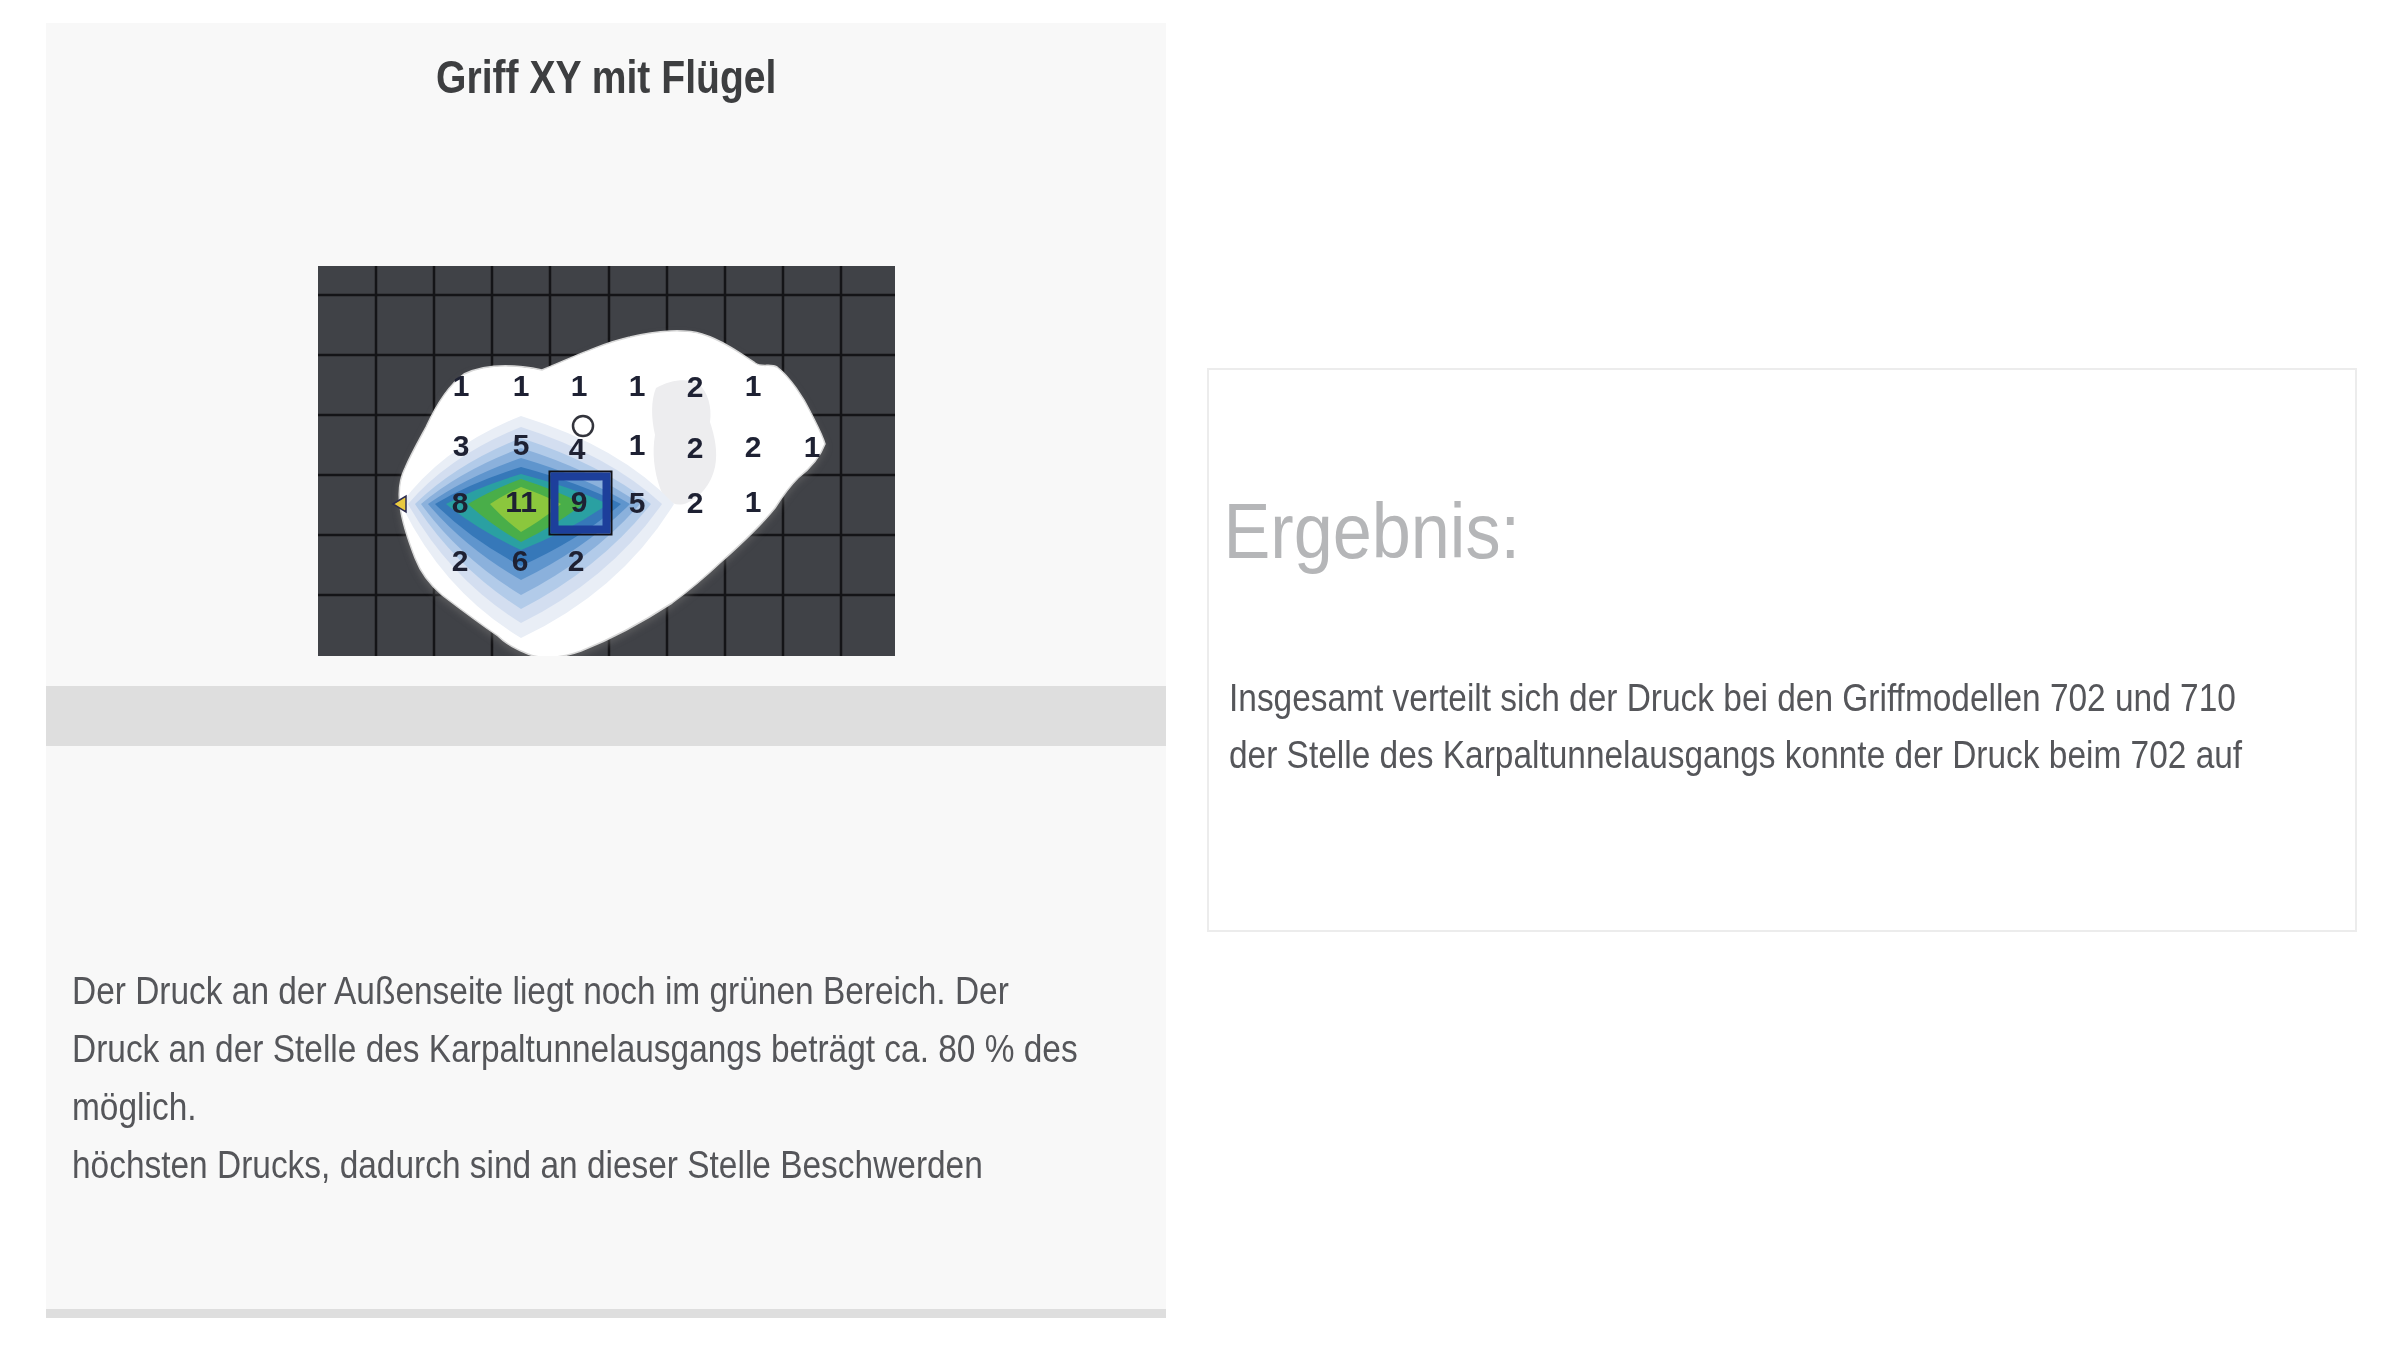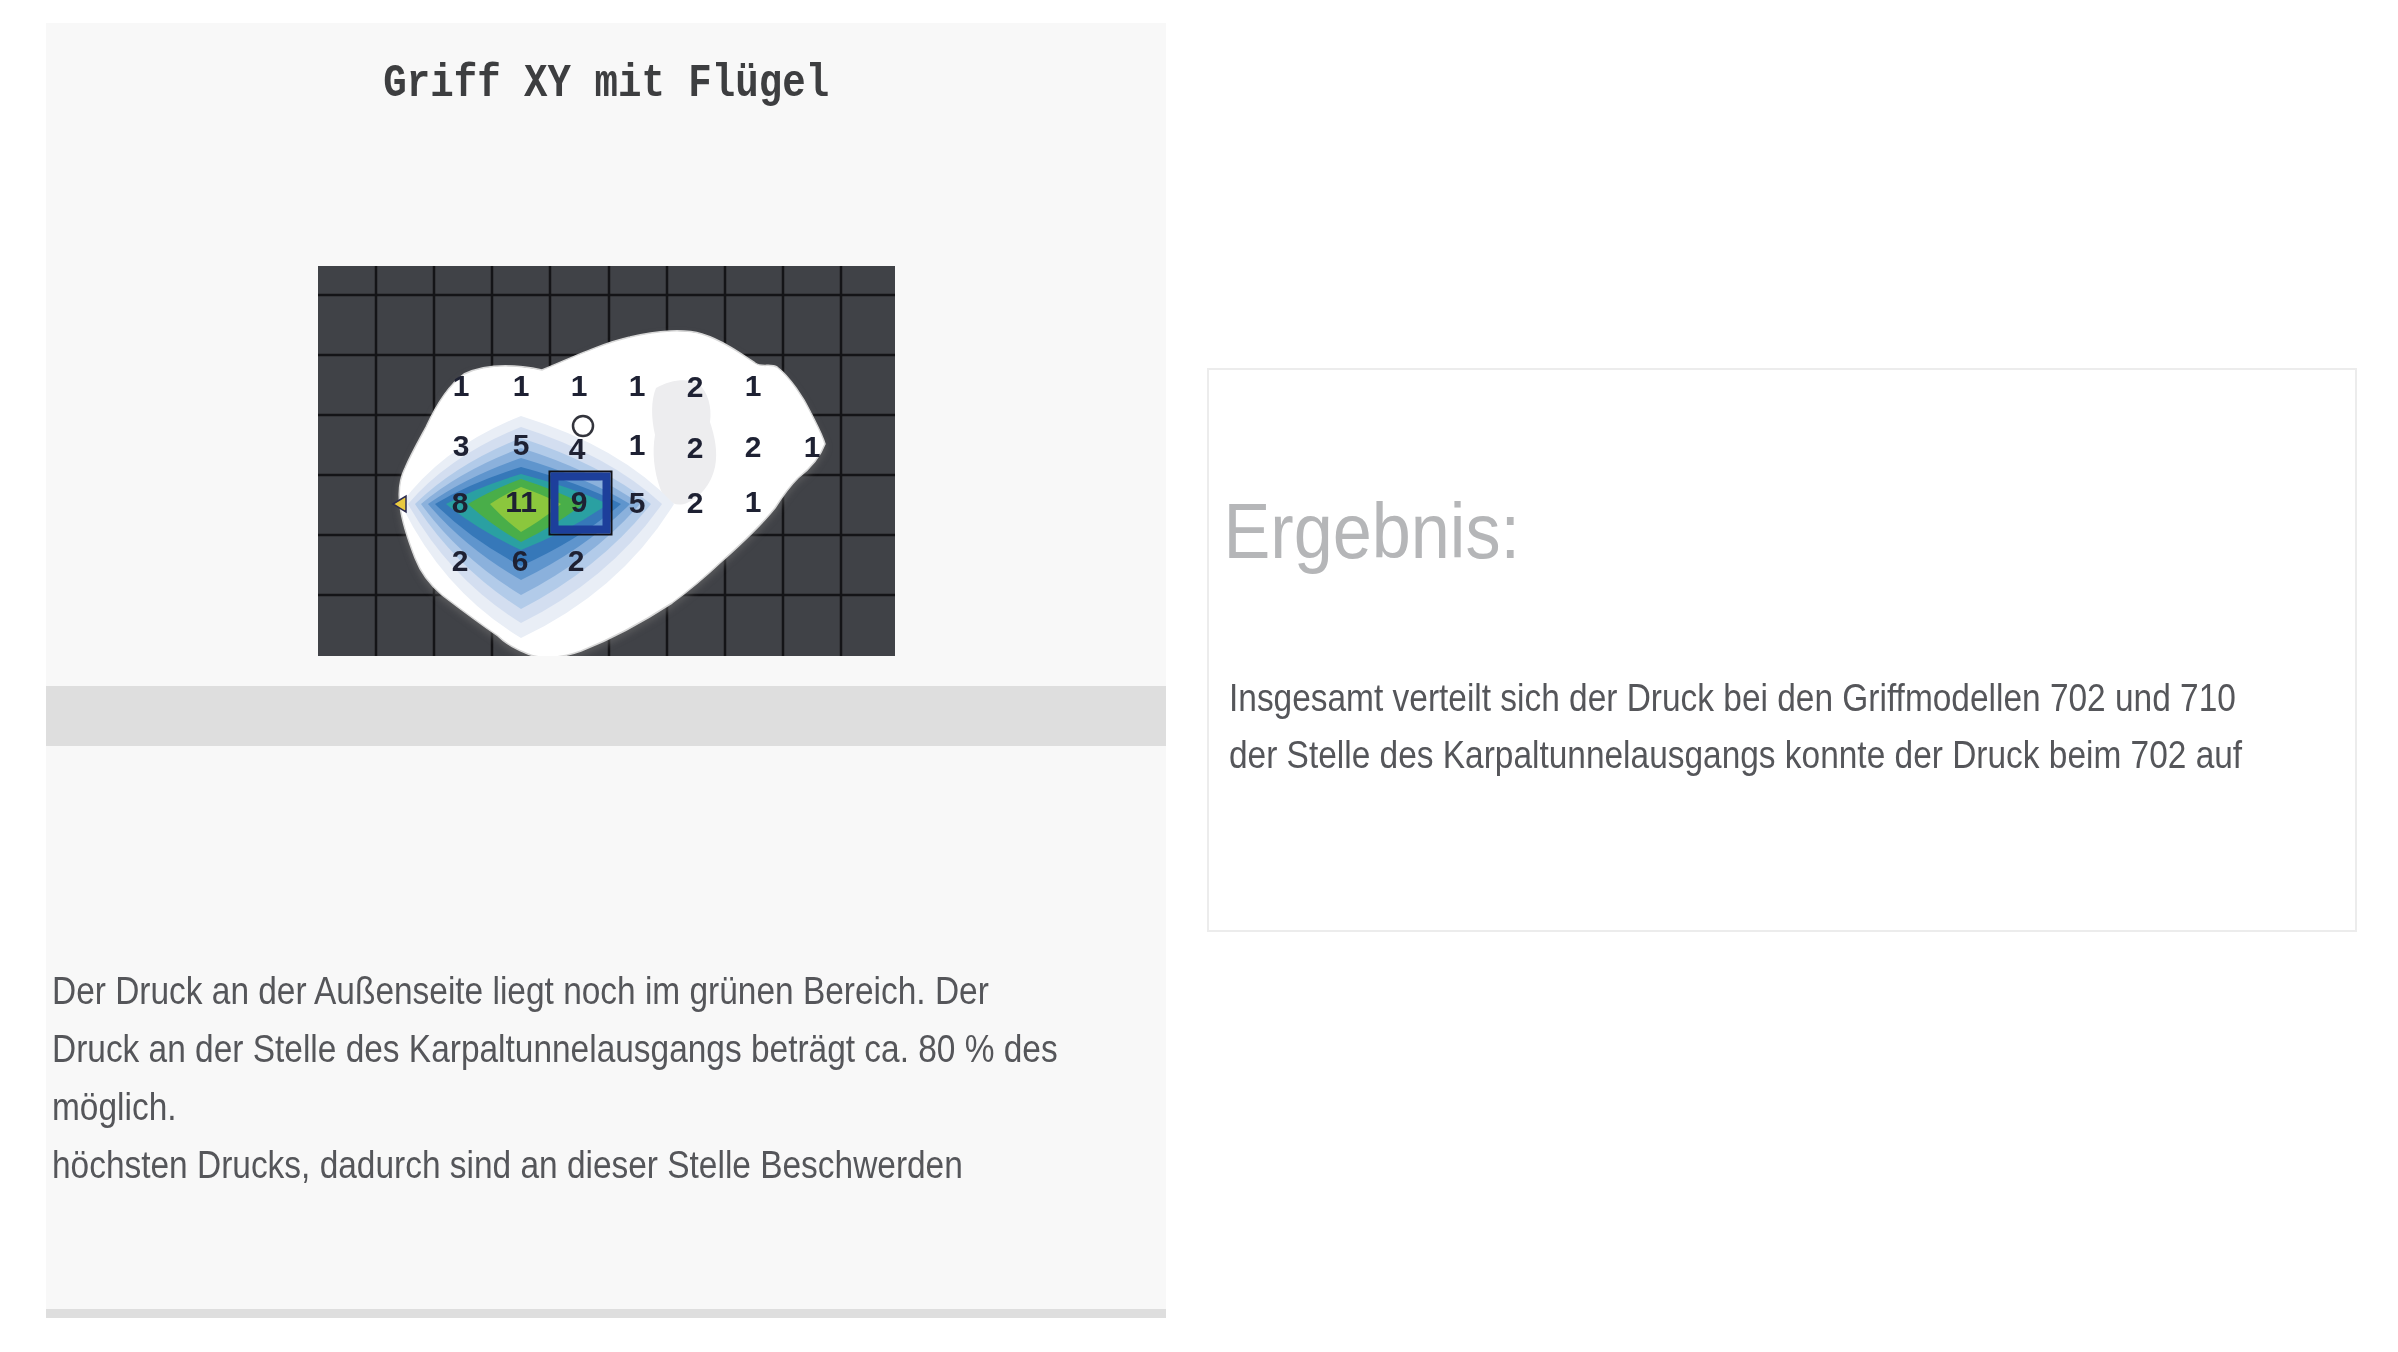--- a/index.html
+++ b/index.html
@@ -1,25 +1,25 @@
 <!DOCTYPE html>
 <html><head>
 <meta charset="utf-8">
 <style>
   html,body{margin:0;padding:0;background:#ffffff;}
   .page{position:relative;width:2398px;height:1352px;background:#ffffff;overflow:hidden;
         font-family:"Liberation Sans",sans-serif;}
   .left-panel{position:absolute;left:46px;top:23px;width:1120px;height:1286px;background:#f8f8f8;}
-  .panel-title{position:absolute;left:46px;top:54px;width:1120px;text-align:center;
-        font-size:46px;font-weight:700;color:#3d3e40;line-height:60px;font-family:Liberation Mono, monospace;}
+  .panel-title{position:absolute;left:46px;top:47px;width:1120px;text-align:center;
+        font-size:46px;font-weight:700;color:#3d3e40;line-height:60px;}
   .panel-title span{display:inline-block;transform:scaleX(0.85);transform-origin:50% 50%;white-space:nowrap;}
   .heatmap-wrap{position:absolute;left:318px;top:266px;width:577px;height:390px;}
   .divider-bar{position:absolute;left:46px;top:686px;width:1120px;height:60px;background:#dedede;}
   .bottom-bar{position:absolute;left:46px;top:1309px;width:1120px;height:9px;background:#dedede;}
-  .panel-paragraph{position:absolute;left:52px;top:962px;width:1090px;
+  .panel-paragraph{position:absolute;left:72px;top:962px;width:1090px;
         font-size:38px;line-height:58px;color:#55565a;font-weight:300;}
   .tline{height:58px;}
   .tline span{display:inline-block;transform:scaleX(0.88);transform-origin:0 50%;white-space:nowrap;}
   .result-box{position:absolute;left:1207px;top:368px;width:1150px;height:564px;background:#ffffff;
         border:2px solid #ececec;box-sizing:border-box;}
   .result-heading{position:absolute;left:1207px;top:489px;width:1150px;text-align:left;
         font-size:78px;line-height:84px;font-weight:300;color:#b5b6b8;}
   .result-heading span{display:inline-block;transform:scaleX(0.9);transform-origin:50% 50%;white-space:nowrap;}
   .result-paragraph{position:absolute;left:1229px;top:638px;width:1120px;
         font-size:38px;line-height:57px;color:#55565a;font-weight:300;margin-top:32px;}

